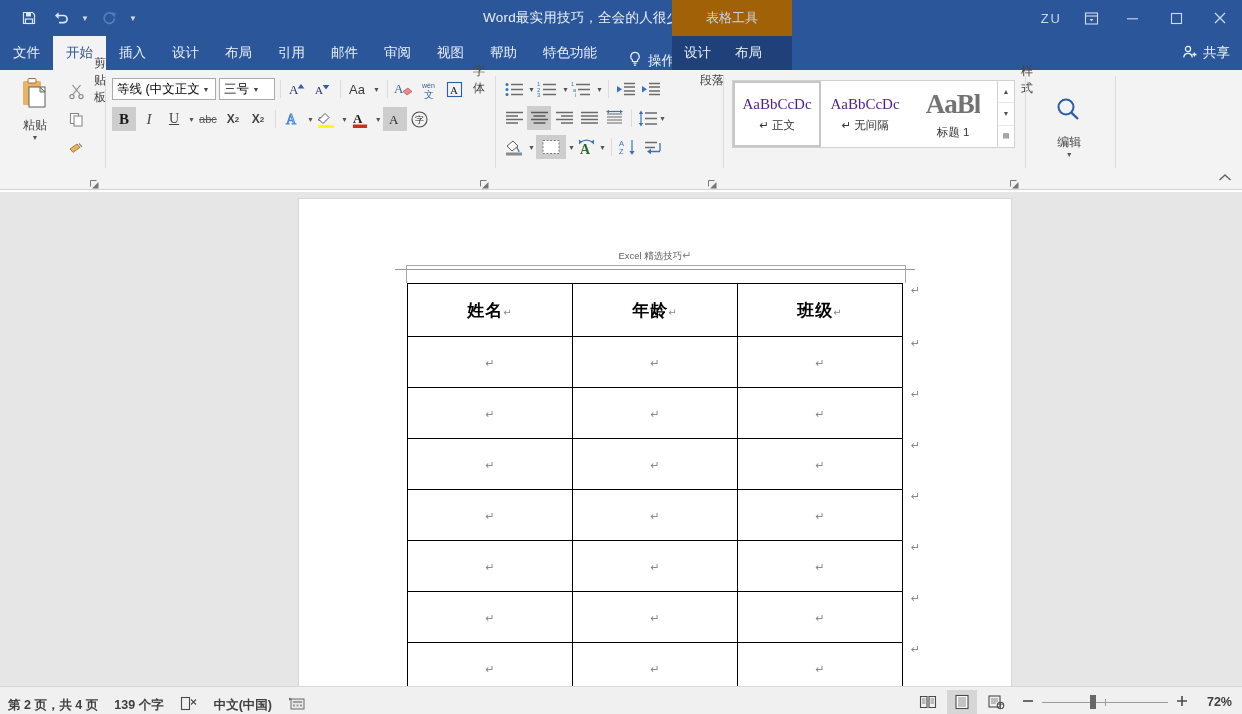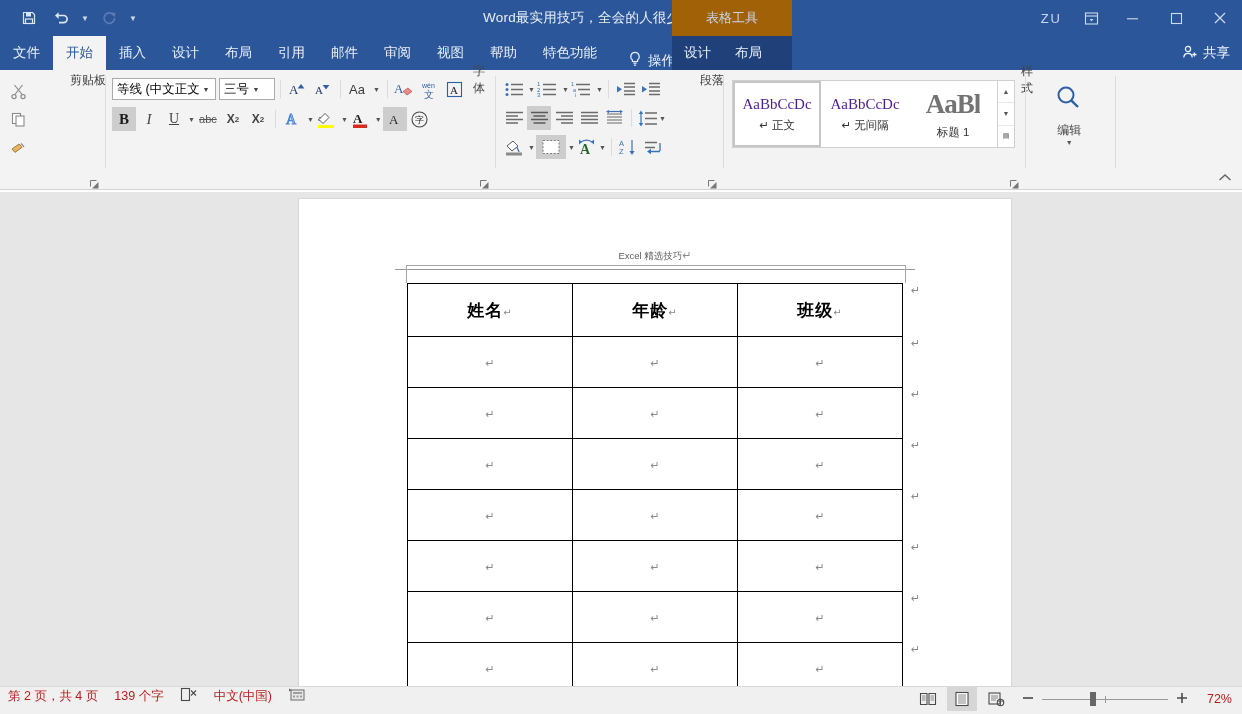--- a/index.html
+++ b/index.html
@@ -142,22 +142,22 @@
   .cellmark{ color:#8a8a8a; font-size:11px; }
   .hcell{ font-size:17px; font-weight:700; color:#000; letter-spacing:1px; }
   .hcell .cellmark{ font-weight:400; font-size:10px; }
   .rowends{ position:absolute; left:612px; top:84px; width:14px; }
   .rowends div{ height:51px; color:#8a8a8a; font-size:11px; line-height:14px; }
   .rowends div:first-child{ height:53px; }
 
   
   .status{
     position:absolute; left:0; bottom:0; right:0; height:28px; background:#f0f0f0;
-    border-top:1px solid #d8d8d8; display:flex; align-items:flex-start;
-    font-size:12.5px; color:#b91c1c;
+    border-top:1px solid #d8d8d8; display:flex; align-items:flex-end;
+    font-size:12.5px; color:#404040;font-weight:bold;
   }
   .status .left{ display:flex; align-items:center; gap:16px; padding-left:8px; }
   .status .right{ margin-left:auto; display:flex; align-items:center; padding-right:10px; gap:4px; }
   .viewbtn{ width:30px; height:24px; display:flex; align-items:center; justify-content:center; color:#444; }
   .viewbtn.on{ background:#d6d6d6; }
   .zoomslider{ display:flex; align-items:center; gap:7px; margin-left:6px; }
   .track{ position:relative; width:126px; height:14px; display:flex; align-items:center; }
   .track .line{ width:100%; height:1px; background:#9a9a9a; }
   .track .mid{ position:absolute; left:63px; width:1px; height:7px; background:#9a9a9a; }
   .track .knob{ position:absolute; left:48px; width:6px; height:14px; background:#676767; }
@@ -258,20 +258,32 @@
         </svg>
     </span>
     <span>共享</span>
   </div>
 </div>
 
 <div class="ribbon">
 
   <div class="rgroup" style="width:106px">
     <div class="rbody">
+      <div class="paste-big">
+        <span>
+          <svg width="34" height="34" viewBox="0 0 34 34">
+            <rect x="5" y="4" width="18" height="24" rx="1.5" fill="#e8b363"></rect>
+            <rect x="10" y="1.5" width="8" height="4.5" rx="1" fill="#fff" stroke="#9c7430" stroke-width="1"></rect>
+            <rect x="11" y="10" width="16" height="20" fill="#fff" stroke="#6b6b6b" stroke-width="1.1"></rect>
+            <path d="M22 10l5 5h-5z" fill="#d8d8d8" stroke="#6b6b6b" stroke-width="1"></path>
+          </svg>
+        </span>
+        <span class="lbl">粘贴</span>
+        <span class="dn">▼</span>
+      </div>
       <div class="clip-small">
         <div class="btn sq">
           <svg width="17" height="17" viewBox="0 0 17 17">
               <path fill="none" stroke="#8a8a8a" stroke-width="1.2" d="M4.5 2l8 10M12.5 2l-8 10"></path>
               <circle cx="4" cy="13.6" r="2.1" fill="none" stroke="#8a8a8a" stroke-width="1.2"></circle>
               <circle cx="13" cy="13.6" r="2.1" fill="none" stroke="#8a8a8a" stroke-width="1.2"></circle>
             </svg>
         </div>
         <div class="btn sq">
           <svg width="17" height="17" viewBox="0 0 17 17">
@@ -596,21 +608,21 @@
     <div class="dlg">
       <svg width="11" height="11" viewBox="0 0 11 11">
           <path fill="none" stroke="#777" stroke-width="1" d="M1.5 1.5h6M1.5 1.5v6"></path>
           <path fill="#777" d="M3 9.5h6.5V3z"></path>
         </svg>
     </div>
     <div class="divider"></div>
   </div>
 
   <div class="rgroup" style="width:90px">
-    <div class="rbody" style="justify-content:center; padding-top:10px;">
+    <div class="rbody" style="justify-content:center; padding-top:22px;">
       <div class="paste-big">
         <span>
           <svg width="34" height="34" viewBox="0 0 34 34">
               <circle cx="14" cy="13" r="7.5" fill="none" stroke="#2e5fa3" stroke-width="2"></circle>
               <path stroke="#2e5fa3" stroke-width="2.4" d="M19.4 18.6 26 25"></path>
             </svg>
         </span>
         <span class="lbl">编辑</span>
         <span class="dn">▼</span>
       </div>

